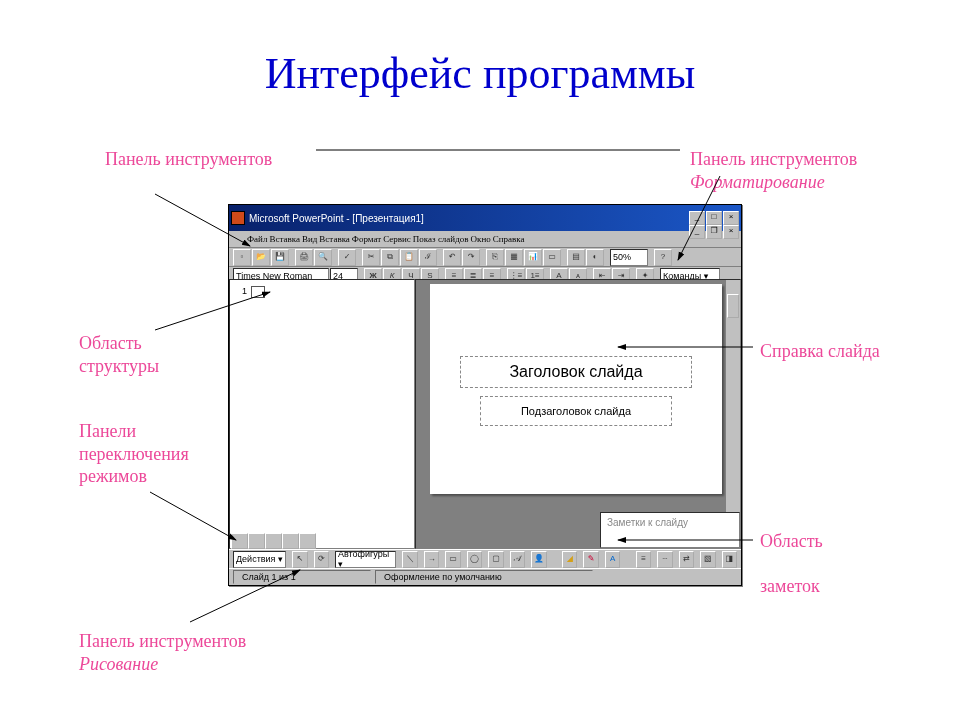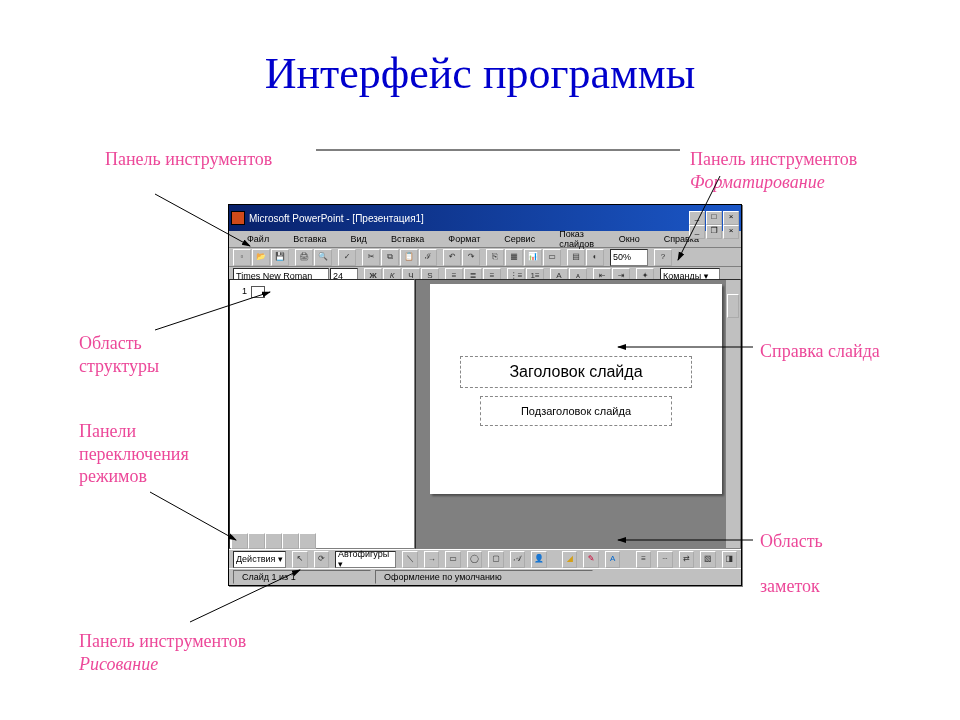--- a/index.html
+++ b/index.html
@@ -8,21 +8,21 @@
 .annot{position:absolute;font-size:18px;line-height:1.25;color:#ec4899}
 .annot .italic{font-style:italic;display:block}
 .arrow-line{stroke:#000;stroke-width:1}
 .arrow-head{fill:#000}
 .pp-window{position:absolute;left:228px;top:204px;width:512px;height:380px;background:#c0c0c0;border:1px solid #000;box-shadow:1px 1px 0 #808080}
 .pp-titlebar{height:18px;background:linear-gradient(to right,#08216b,#1b57c7);display:flex;align-items:center;padding:4px 2px;color:#fff;font-family:Tahoma,sans-serif;font-size:10px}
 .pp-titlebar .icon{width:12px;height:12px;background:#d04a1a;border:1px solid #000;margin-right:4px}
 .pp-titlebar .spacer{flex:1}
 .winbtn{width:14px;height:12px;background:#c0c0c0;border:1px outset #fff;margin-left:1px;font-family:Tahoma,sans-serif;font-size:8px;line-height:10px;text-align:center;color:#000}
 .pp-menubar{height:16px;background:#c0c0c0;display:flex;align-items:center;padding:0 18px 0 18px;border-bottom:1px solid #808080}
-.pp-menubar span{font-family:Liberation Sans, sans-serif;font-size:9px;color:#000;margin-right:24px}
+.pp-menubar span{font-family:Liberation Serif, serif;font-size:9px;color:#000;margin-right:2px}
 .mdi-btns{position:absolute;right:2px;top:20px;display:flex}
 .toolbar{height:18px;background:#c0c0c0;border-bottom:1px solid #808080;display:flex;align-items:center;padding:0 4px;gap:1px}
 .tb-btn{width:16px;height:15px;background:#c0c0c0;border:1px outset #fff;font-size:8px;line-height:13px;text-align:center;color:#333;font-family:sans-serif}
 .tb-sep{width:4px;height:15px}
 .tb-drop{height:15px;background:#fff;border:1px inset #808080;font-family:Tahoma,sans-serif;font-size:9px;padding:0 2px;display:flex;align-items:center}
 .pp-body{position:absolute;left:0;right:0;top:74px;bottom:36px;display:flex;background:#c0c0c0}
 .outline-pane{width:184px;background:#fff;border:1px inset #808080;position:relative}
 .outline-pane .slide-num{position:absolute;top:6px;left:12px;font-family:Tahoma,sans-serif;font-size:9px}
 .outline-pane .slide-num .thumb{display:inline-block;width:12px;height:10px;border:1px solid #555;background:#fff;margin-left:4px;vertical-align:middle}
 .slide-pane{flex:1;position:relative;background:#808080;border:1px inset #808080}
@@ -165,20 +165,21 @@
       </div>
     </div>
     <div class="slide-pane">
       <div class="slide-canvas">
         <div class="placeholder ph-title">Заголовок слайда</div>
         <div class="placeholder ph-sub">Подзаголовок слайда</div>
       </div>
       <div class="vscroll">
             <div class="thumb"></div>
           </div>
+      <div class="notes-pane">Заметки к слайду</div>
     </div>
   </div>
 
   <div class="view-buttons">
     <div class="view-btn"></div>
     <div class="view-btn"></div>
     <div class="view-btn"></div>
     <div class="view-btn"></div>
     <div class="view-btn"></div>
   </div>

